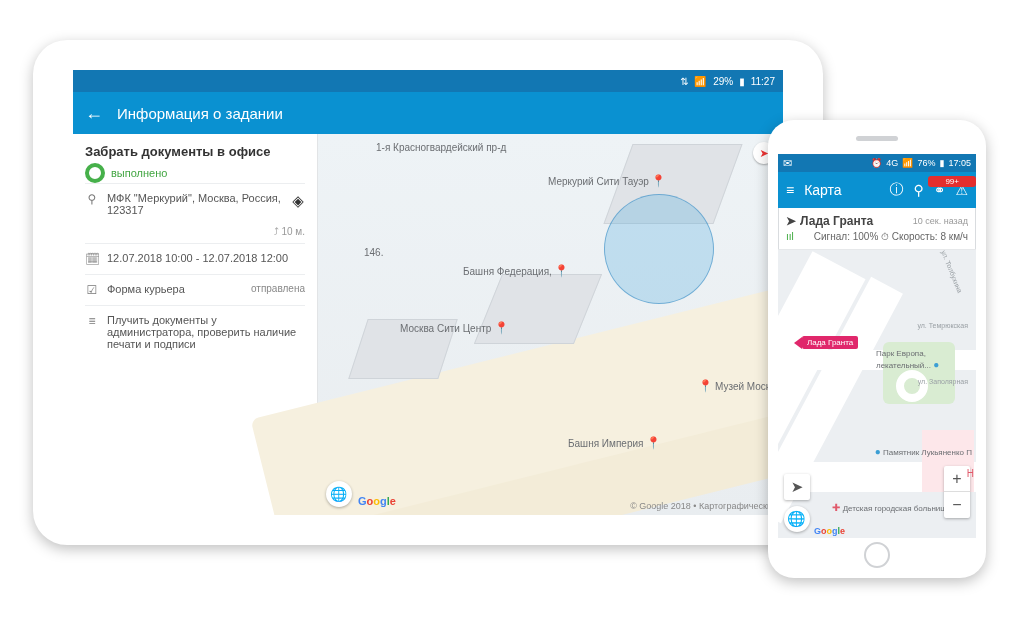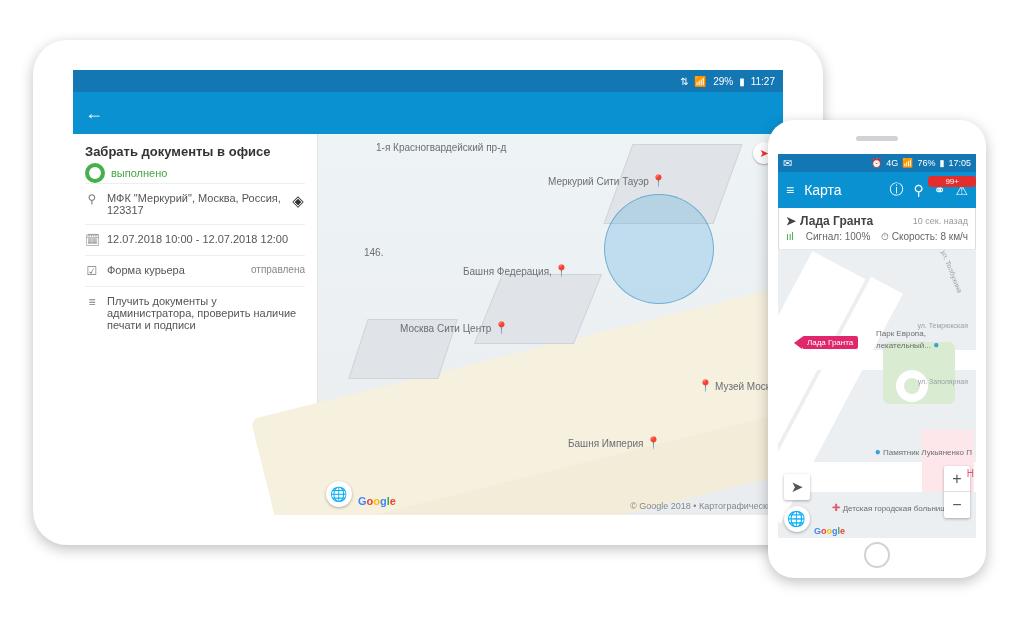--- a/index.html
+++ b/index.html
@@ -75,37 +75,37 @@
   .p-appbar { height:36px; background:#0a91d1; color:#fff; display:flex; align-items:center;
               padding:0 8px; gap:10px; font-size:14px; }
   .p-appbar .spacer{ flex:1; }
   .p-appbar .aicon{ font-size:14px; position:relative; }
   .badge { position:absolute; top:-6px; right:-8px; background:#e42e2e; color:#fff;
            font-size:8px; padding:1px 17px; border-radius:3px; }
   .p-info { padding:6px 8px; font-size:10px; color:#444; border-bottom:1px solid #e6e8ea; }
   .p-info .r1{ display:flex; justify-content:space-between; align-items:center; margin-bottom:3px;}
   .p-info .r1 .name{ font-size:12px; font-weight:bold; display:flex; gap:4px; align-items:center;}
   .p-info .r2{ display:flex; justify-content:space-between; color:#666; }
-  .p-info .sig{ color:#37a637; font-weight:normal; margin-right:12px; }
+  .p-info .sig{ color:#37a637; font-weight:normal; margin-right:20px; }
   .p-map { position:relative; height:calc(100% - 18px - 36px - 40px); background:#eceff2; }
   .p-road { position:absolute; background:#fff; }
   .p-road.d1{ left:-30px; top:0; width:60px; height:260px; transform:rotate(28deg); }
   .p-road.d2{ left:30px; top:20px; width:36px; height:260px; transform:rotate(28deg); }
   .p-road.h1{ left:0; top:100px; width:250px; height:20px; }
   .p-road.h2{ left:0; bottom:48px; width:250px; height:30px; }
   .park { position:absolute; left:105px; top:92px; width:72px; height:62px; background:#d9ecd2;
           border-radius:6px; }
   .rabout { position:absolute; left:118px; top:120px; width:32px; height:32px; border-radius:50%;
             background:#d9ecd2; border:8px solid #fff; }
   .hosp { position:absolute; right:2px; bottom:48px; width:52px; height:62px; background:#fde7ea; }
   .marker { position:absolute; left:16px; top:86px; display:flex; align-items:center; }
   .marker .arrow{ width:0;height:0;border-top:6px solid transparent;border-bottom:6px solid transparent;
                   border-right:8px solid #e0276b; }
   .marker .lbl{ background:#e0276b; color:#fff; font-size:8px; padding:2px 5px; border-radius:2px;}
-  .p-poi { position:absolute; font-size:8px; color:#6b6e72; line-height:1.1; }
+  .p-poi { position:absolute; font-size:8px; color:#6b6e72; line-height:1.1;margin-top:20px; }
   .p-poi .pp{ color:#3b9ed4; font-size:10px; }
   .p-poi.hosp-lbl .pp{ color:#e05a6b; }
   .p-ctl { position:absolute; width:26px; height:26px; background:#fff;
            box-shadow:0 1px 3px rgba(0,0,0,0.3); display:flex; align-items:center;
            justify-content:center; font-size:15px; color:#555; }
   .p-ctl.loc{ left:6px; bottom:40px; border-radius:2px; }
   .p-ctl.globe{ left:6px; bottom:8px; border-radius:50%; }
   .p-zoom{ position:absolute; right:6px; bottom:22px; width:26px; background:#fff;
            box-shadow:0 1px 3px rgba(0,0,0,0.3); border-radius:2px; }
   .p-zoom div{ height:26px; display:flex; align-items:center; justify-content:center;
@@ -124,32 +124,34 @@
   <div class="tablet-screen">
     <div class="statusbar">
       <span class="ic">⇅</span>
       <span class="ic">📶</span>
       <span class="ic">29%</span>
       <span class="ic">▮</span>
       <span class="ic">11:27</span>
     </div>
     <div class="appbar">
       <span class="back-arrow">←</span>
+      <span>Информация о задании</span>
     </div>
     <div class="tablet-body">
       <div class="task-panel">
         <div class="task-title">Забрать документы в офисе</div>
         <div class="task-status">
           <span>выполнено</span>
         </div>
         <div class="row">
           <span class="ico">⚲</span>
           <span class="txt">МФК "Меркурий", Москва, Россия, 123317</span>
           <span class="ico" style="color:#333;font-size:15px;">◈</span>
         </div>
+        <div class="distance">⤴ <span>10 м.</span></div>
         <div class="row">
           <span class="ico">🗓</span>
           <span class="txt">12.07.2018 10:00 - 12.07.2018 12:00</span>
         </div>
         <div class="row">
           <span class="ico">☑</span>
           <span class="txt green-link">Форма курьера</span>
           <span class="side">отправлена</span>
         </div>
         <div class="row">

